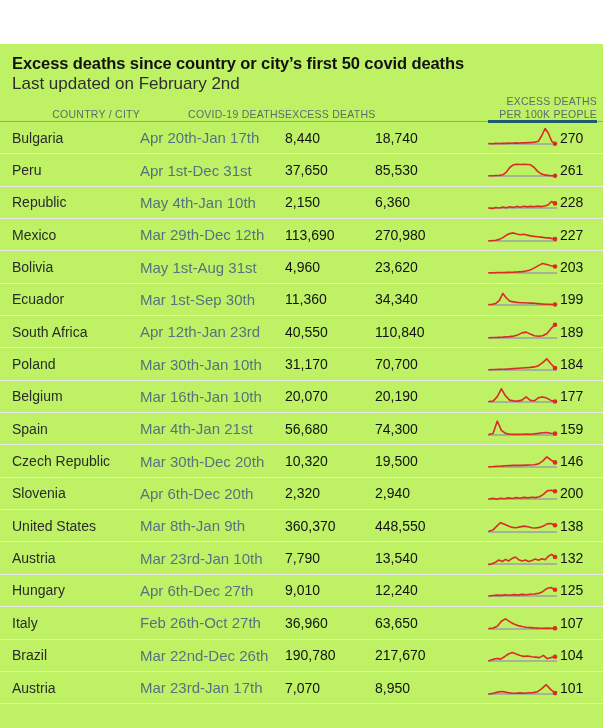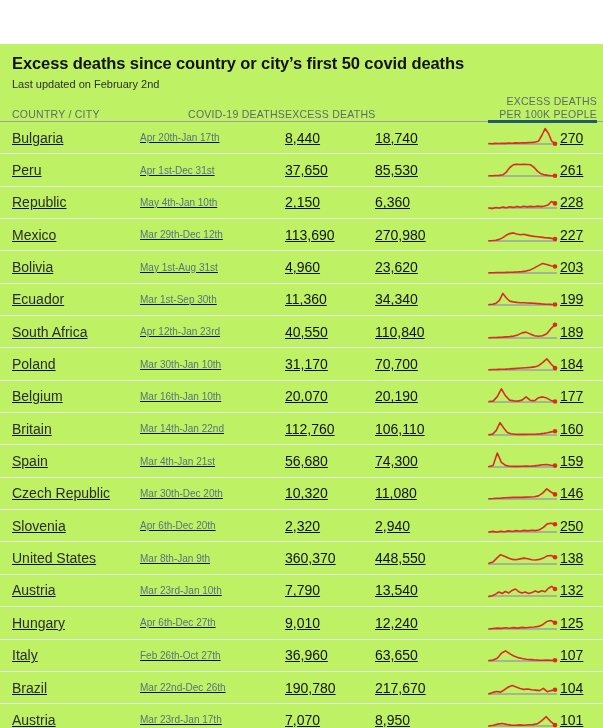--- a/index.html
+++ b/index.html
@@ -11,21 +11,21 @@
     color:#121212;
     overflow:hidden;
     box-sizing:border-box;
     margin-top:44px;
   }
   .titleblock{padding:9px 12px 0 12px;}
   .title{
     font-size:16.5px;font-weight:700;line-height:21px;color:#121212;
     letter-spacing:-0.1px;
   }
-  .subtitle{font-size:11px;line-height:18px;color:#2e2e2e;margin-top:1px;}
+  .subtitle{font-size:17px;line-height:18px;color:#2e2e2e;margin-top:1px;}
 
   .grid{
     display:grid;
     grid-template-columns:128px 145px 90px 83px 102px 37px;
     padding-left:12px;padding-right:6px;
     align-items:center;
     box-sizing:border-box;
   }
   .thead{
     position:relative;
@@ -33,39 +33,39 @@
     align-items:end;
     border-bottom:1px solid #9aa0a4;
     margin-top:2px;
   }
   .th{
     font-size:10.5px;line-height:12.5px;
     color:#5f6a6e;
     letter-spacing:0.25px;
     padding-bottom:5px;
     white-space:nowrap;
+    text-align:right;
   }
   .th.right{text-align:right;}
   .th.span2{grid-column:5 / 7;text-align:right;}
   .sort-bar{
     position:absolute;
     right:6px;bottom:-2px;
     width:109px;height:3px;
     background:var(--teal,#1f5c6d);
   }
 
   .row{
     height:32.35px;
     border-bottom:1px solid #e7e7e7;
     box-sizing:border-box;
-    text-decoration:underline;
   }
   .cell{white-space:nowrap;overflow:hidden;}
   .cell.country{font-size:14px;color:#2b2b2b;}
-  .cell.period{font-size:10px;color:var(--periodcol,#56737f);}
+  .cell.period{font-size:15px;color:var(--periodcol,#56737f);}
   .cell.num{font-size:14px;color:#121212;text-align:left;font-variant-numeric:tabular-nums;}
   .cell.sparkcell{justify-self:end;line-height:0;}
   .spark{display:block;}
 </style>
 </head>
 <body>
 
 <div class="page">
   <div class="titleblock">
     <div class="title">Excess deaths since country or city’s first 50 covid deaths</div>
@@ -204,52 +204,38 @@
         <div class="cell sparkcell">
           <svg width="72" height="24" viewBox="0 0 72 24" class="spark">
             <line x1="0" y1="18" x2="69" y2="18" stroke="#9aa0a4" stroke-width="1.6"></line>
             <polyline points="1.0,17.5 5.1,17.1 9.3,12.6 13.4,4.8 17.5,11.8 21.6,16.1 25.8,16.9 29.9,17.1 34.0,16.1 38.1,12.9 42.3,16.4 46.4,16.8 50.5,13.7 54.6,12.9 58.8,14.1 62.9,16.4 67.0,17.5" fill="none" stroke="#db2b27" stroke-width="1.6" stroke-linejoin="round" stroke-linecap="round"></polyline>
             <circle cx="67.0" cy="17.5" r="2.3" fill="#db2b27"></circle>
           </svg>
         </div>
         <div class="cell num">177</div>
       </div>
       <div class="grid row">
-        <div class="cell country">Britain</div>
-        <div class="cell period">Mar 14th-Jan 22nd</div>
-        <div class="cell num">112,760</div>
-        <div class="cell num">106,110</div>
-        <div class="cell sparkcell">
-          <svg width="72" height="24" viewBox="0 0 72 24" class="spark">
-            <line x1="0" y1="18" x2="69" y2="18" stroke="#9aa0a4" stroke-width="1.6"></line>
-            <polyline points="1.0,17.7 4.7,17.1 8.3,13.4 12.0,5.6 15.7,11.0 19.3,15.5 23.0,16.8 26.7,17.2 30.3,17.4 34.0,17.2 37.7,17.4 41.3,17.2 45.0,17.2 48.7,17.1 52.3,16.9 56.0,16.4 59.7,15.8 63.3,14.9 67.0,14.3" fill="none" stroke="#db2b27" stroke-width="1.6" stroke-linejoin="round" stroke-linecap="round"></polyline>
-            <circle cx="67.0" cy="14.3" r="2.3" fill="#db2b27"></circle>
-          </svg>
-        </div>
-        <div class="cell num">160</div>
-      </div>
-      <div class="grid row">
         <div class="cell country">Spain</div>
         <div class="cell period">Mar 4th-Jan 21st</div>
         <div class="cell num">56,680</div>
         <div class="cell num">74,300</div>
         <div class="cell sparkcell">
           <svg width="72" height="24" viewBox="0 0 72 24" class="spark">
             <line x1="0" y1="18" x2="69" y2="18" stroke="#9aa0a4" stroke-width="1.6"></line>
             <polyline points="1.0,17.5 5.1,16.4 9.3,4.0 13.4,13.4 17.5,16.4 21.6,17.2 25.8,17.4 29.9,17.4 34.0,17.2 38.1,17.1 42.3,17.2 46.4,16.9 50.5,16.4 54.6,15.8 58.8,15.5 62.9,16.3 67.0,16.6" fill="none" stroke="#db2b27" stroke-width="1.6" stroke-linejoin="round" stroke-linecap="round"></polyline>
             <circle cx="67.0" cy="16.6" r="2.3" fill="#db2b27"></circle>
           </svg>
         </div>
         <div class="cell num">159</div>
       </div>
       <div class="grid row">
         <div class="cell country">Czech Republic</div>
         <div class="cell period">Mar 30th-Dec 20th</div>
         <div class="cell num">10,320</div>
-        <div class="cell num">11,080</div>
+        <div class="cell num">19,500</div>
         <div class="cell sparkcell">
           <svg width="72" height="24" viewBox="0 0 72 24" class="spark">
             <line x1="0" y1="18" x2="69" y2="18" stroke="#9aa0a4" stroke-width="1.6"></line>
             <polyline points="1.0,17.7 5.1,17.5 9.3,17.2 13.4,17.1 17.5,16.8 21.6,16.6 25.8,16.4 29.9,16.3 34.0,16.4 38.1,16.1 42.3,16.0 46.4,15.7 50.5,14.9 54.6,12.1 58.8,7.9 62.9,11.0 67.0,13.4" fill="none" stroke="#db2b27" stroke-width="1.6" stroke-linejoin="round" stroke-linecap="round"></polyline>
             <circle cx="67.0" cy="13.4" r="2.3" fill="#db2b27"></circle>
           </svg>
         </div>
         <div class="cell num">146</div>
       </div>
       <div class="grid row">
@@ -257,21 +243,21 @@
         <div class="cell period">Apr 6th-Dec 20th</div>
         <div class="cell num">2,320</div>
         <div class="cell num">2,940</div>
         <div class="cell sparkcell">
           <svg width="72" height="24" viewBox="0 0 72 24" class="spark">
             <line x1="0" y1="18" x2="69" y2="18" stroke="#9aa0a4" stroke-width="1.6"></line>
             <polyline points="1.0,18.0 4.9,17.4 8.8,18.3 12.6,17.2 16.5,17.7 20.4,16.9 24.3,17.5 28.2,16.6 32.1,17.2 35.9,16.4 39.8,16.9 43.7,16.3 47.6,16.6 51.5,15.8 55.4,13.4 59.2,9.9 63.1,9.3 67.0,10.3" fill="none" stroke="#db2b27" stroke-width="1.6" stroke-linejoin="round" stroke-linecap="round"></polyline>
             <circle cx="67.0" cy="10.3" r="2.3" fill="#db2b27"></circle>
           </svg>
         </div>
-        <div class="cell num">250</div>
+        <div class="cell num">200</div>
       </div>
       <div class="grid row">
         <div class="cell country">United States</div>
         <div class="cell period">Mar 8th-Jan 9th</div>
         <div class="cell num">360,370</div>
         <div class="cell num">448,550</div>
         <div class="cell sparkcell">
           <svg width="72" height="24" viewBox="0 0 72 24" class="spark">
             <line x1="0" y1="18" x2="69" y2="18" stroke="#9aa0a4" stroke-width="1.6"></line>
             <polyline points="1.0,17.2 4.9,16.1 8.8,12.1 12.6,8.7 16.5,10.3 20.4,12.1 24.3,13.4 28.2,13.7 32.1,12.9 35.9,12.1 39.8,12.7 43.7,13.7 47.6,14.0 51.5,13.4 55.4,12.1 59.2,9.9 63.1,9.5 67.0,11.2" fill="none" stroke="#db2b27" stroke-width="1.6" stroke-linejoin="round" stroke-linecap="round"></polyline>

